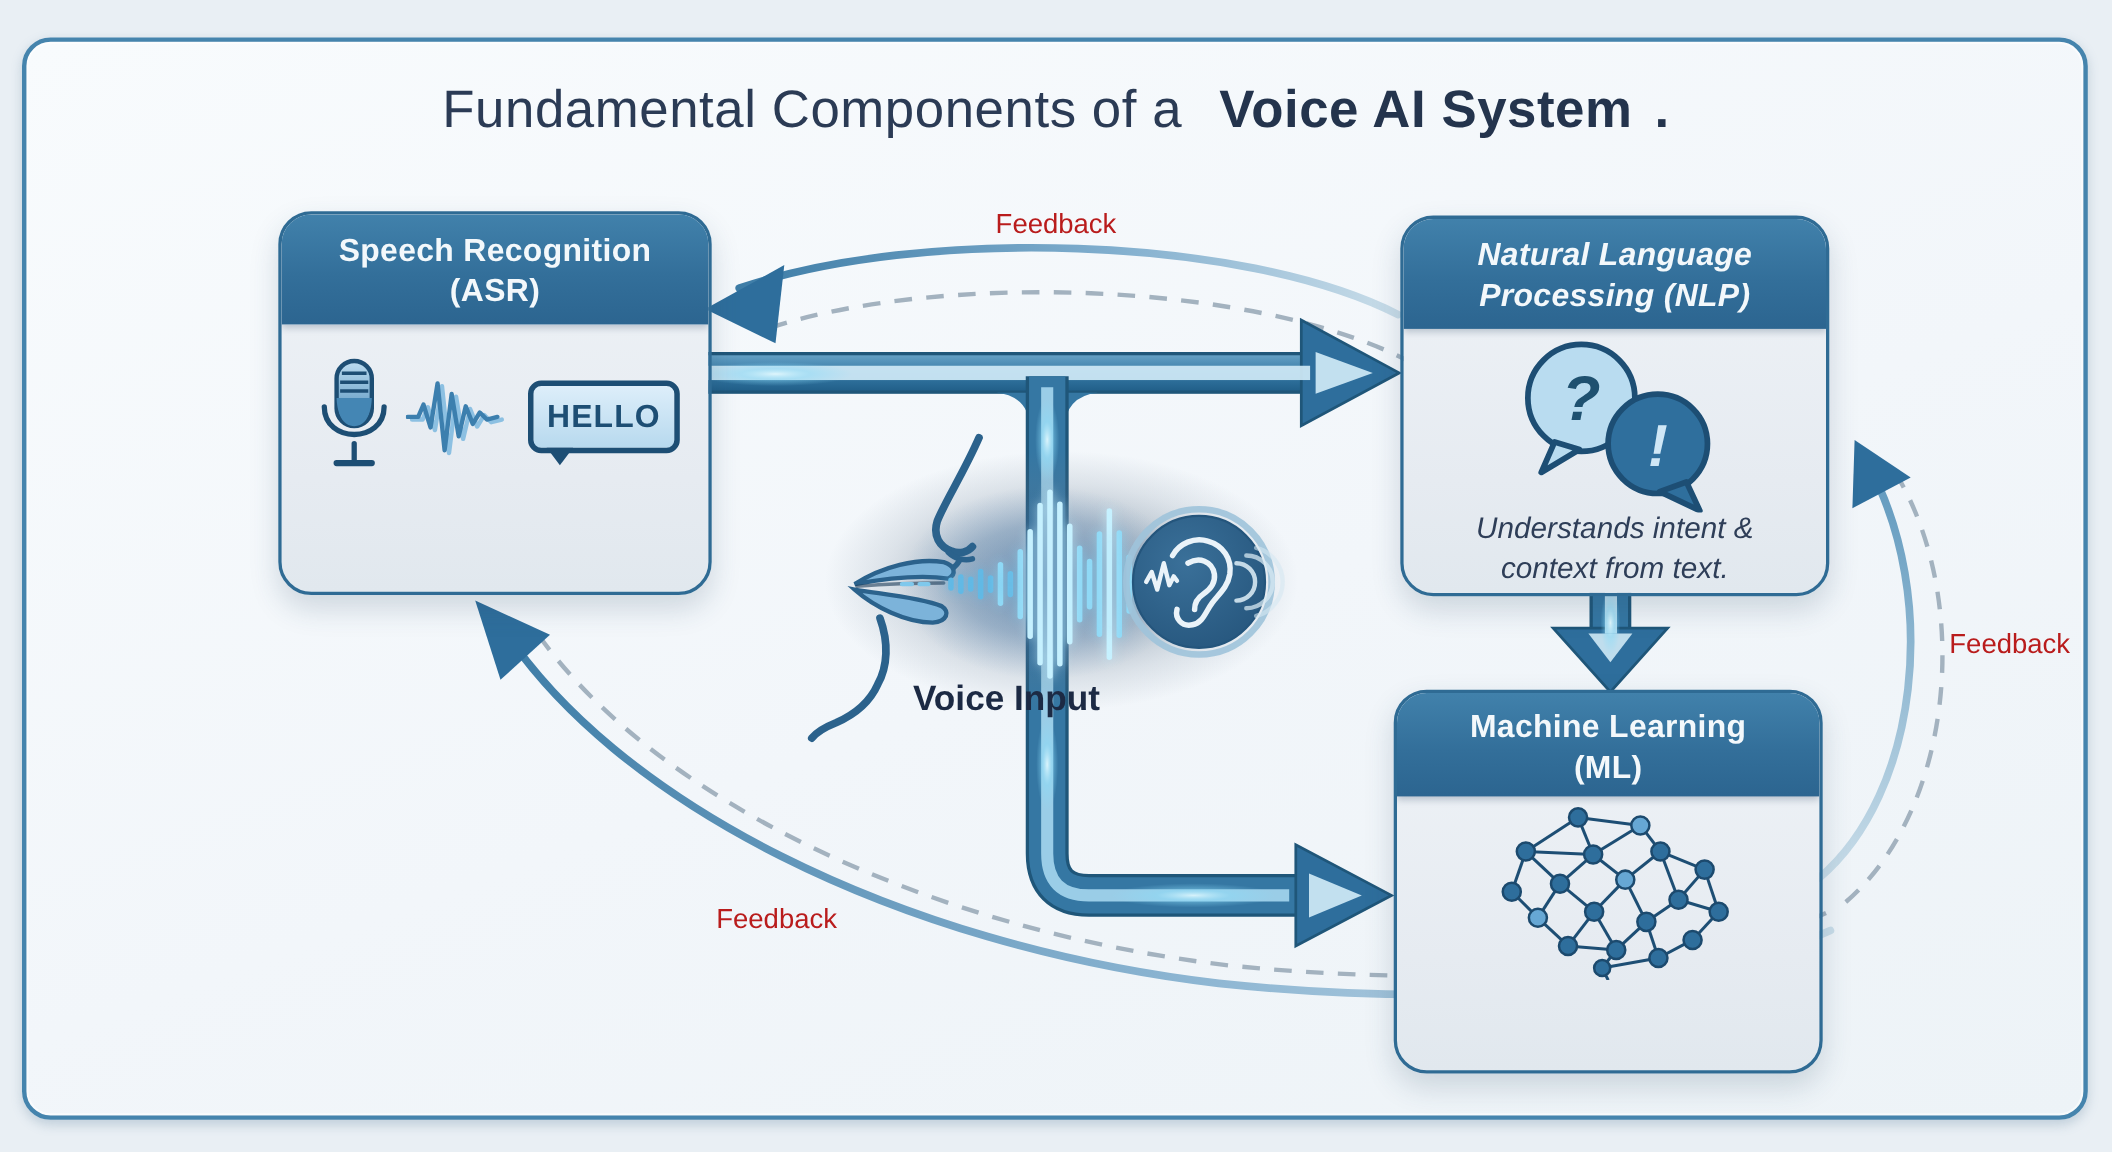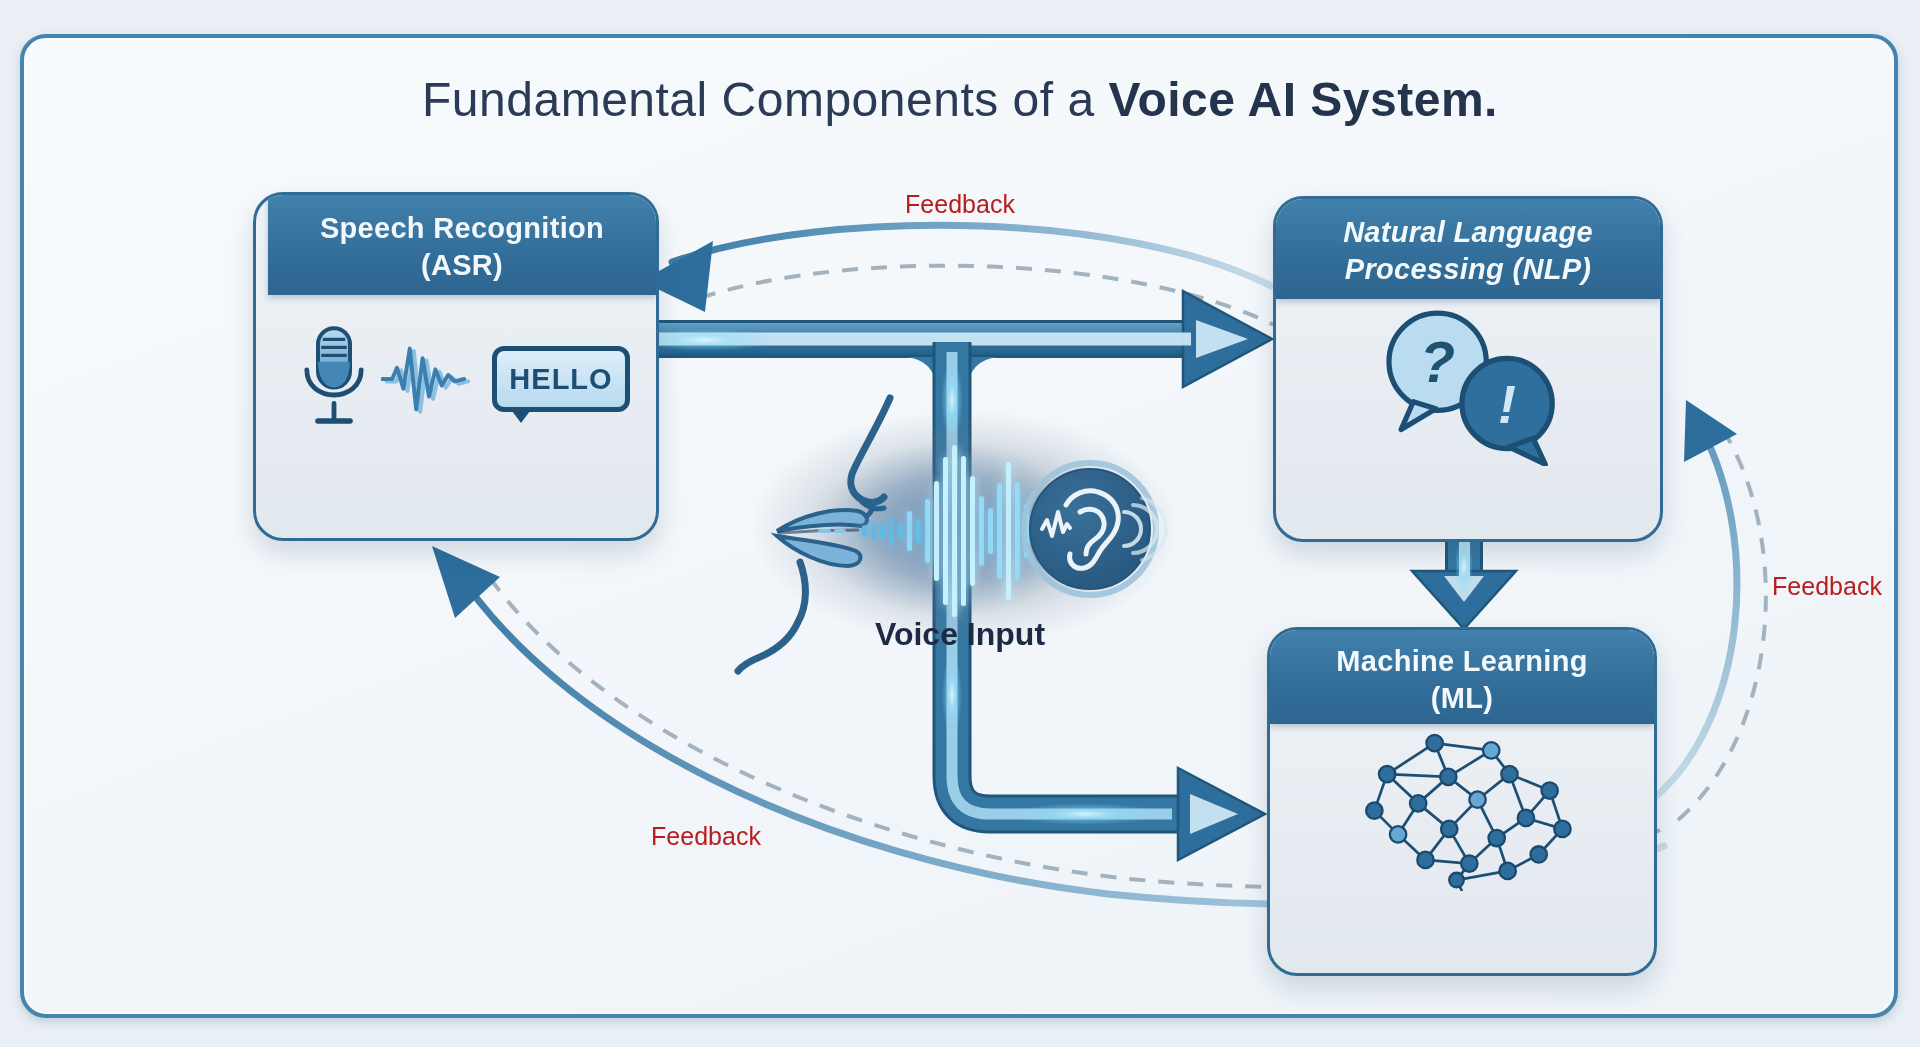--- a/index.html
+++ b/index.html
@@ -4,21 +4,21 @@
 <style>
   html,body{margin:0;padding:0;background:#e9eff4;}
   #canvas{position:relative;width:1920px;height:1047px;overflow:hidden;
           font-family:"Liberation Sans","DejaVu Sans",sans-serif;background:#e9eff4;}
   .frame{position:absolute;left:20px;top:34px;width:1870px;height:976px;
          border:4px solid #4584ad;border-radius:26px;
          background:linear-gradient(160deg,#f8fbfd 0%,#f2f6fa 55%,#edf3f7 100%);
          box-shadow:0 4px 10px rgba(90,125,155,.28), inset 0 0 0 2px rgba(255,255,255,.55);z-index:1;}
   .title{position:absolute;left:0;top:72px;width:1920px;text-align:center;z-index:5;
          font-size:48px;color:#2b3b55;letter-spacing:.5px;font-weight:500;}
-  .title b{font-weight:700;color:#24344d;}
+  .title b{font-weight:700;color:#24344d;margin-left:20px;}
   .art{position:absolute;left:0;top:0;width:1920px;height:1047px;z-index:2;}
   .node{position:absolute;border:3px solid #2f6b94;border-radius:30px;
         background:linear-gradient(180deg,#eff3f7 0%,#e6ebf1 70%,#e1e8ee 100%);
         box-shadow:0 12px 26px rgba(40,70,100,.18);z-index:3;overflow:hidden;}
   .node-header{background:linear-gradient(180deg,#4181ab 0%,#336f9a 55%,#2c6590 100%);
         color:#f3f8fb;font-weight:700;text-align:center;font-size:29px;line-height:1.26;
         letter-spacing:.3px;white-space:pre-line;box-shadow:0 3px 6px rgba(30,60,90,.25);}
   .hdr-asr,.hdr-nlp{height:85px;padding-top:15px;}
   .hdr-ml{height:81px;padding-top:13px;}
   .node-body{display:flex;flex-direction:column;align-items:center;}
@@ -28,21 +28,21 @@
   .hello-bubble{position:relative;width:128px;height:56px;border:5px solid #1d4e74;border-radius:12px;
         background:linear-gradient(180deg,#ddeefa,#b7d9ee);display:flex;align-items:center;justify-content:center;
         font-size:29px;font-weight:700;color:#1d4e74;letter-spacing:1px;}
   .hello-bubble::after{content:"";position:absolute;left:12px;bottom:-16px;width:0;height:0;
         border-left:12px solid transparent;border-right:12px solid transparent;border-top:16px solid #1d4e74;}
   .fb-label{position:absolute;width:170px;text-align:center;font-size:25px;font-weight:400;
         color:#b91c1c;z-index:4;}
   .fb-top{left:875px;top:190px;}
   .fb-right{left:1742px;top:572px;}
   .fb-bottom{left:621px;top:822px;}
-  .voice-label{position:absolute;left:830px;top:616px;width:260px;text-align:center;
+  .voice-label{position:absolute;left:830px;top:616px;width:260px;
         font-size:32px;font-weight:700;color:#1c2a44;z-index:4;}
 </style>
 </head>
 <body>
 
 <div id="canvas">
 
   <div class="frame"></div>
 
   <div class="title"><span>Fundamental Components of a </span><b>Voice AI System</b><b>.</b></div>
@@ -192,21 +192,21 @@
 
     <g>
       <ellipse cx="705" cy="340" rx="70" ry="11" fill="url(#flareGrad)" opacity=".85"></ellipse>
       <ellipse cx="952" cy="400" rx="11" ry="38" fill="url(#flareGrad)" opacity=".9"></ellipse>
       <ellipse cx="952" cy="695" rx="10" ry="42" fill="url(#flareGrad)" opacity=".9"></ellipse>
       <ellipse cx="1085" cy="814" rx="75" ry="11" fill="url(#flareGrad)" opacity=".85"></ellipse>
       <ellipse cx="1464" cy="566" rx="9" ry="30" fill="url(#flareGrad)" opacity=".9"></ellipse>
     </g>
   </svg>
 
-  <div class="node" style="left:253px;top:192px;width:388px;height:343px;padding-left:12px;">
+  <div class="node" style="left:253px;top:192px;width:388px;height:343px;">
     <div class="node-header hdr-asr">Speech Recognition
 (ASR)</div>
     <div class="node-body">
       <div class="icon-row">
         <svg width="80" height="112" viewBox="0 0 100 135">
           <defs>
               <linearGradient id="micGrad" x1="0" y1="0" x2="0" y2="1">
             <stop offset="0" stop-color="#bcdcf0"></stop>
                 <stop offset="1" stop-color="#4a8ab8"></stop>
               </linearGradient>
@@ -242,20 +242,22 @@
             <path d="M 52,116 L 38,148 L 78,124 Z" fill="#b9dcf0" stroke="#1d4e74" stroke-width="6" stroke-linejoin="round"></path>
             <text x="80" y="93" text-anchor="middle" font-size="66" font-weight="bold" fill="#1f5170">?</text>
           </g>
           <g>
             <circle cx="160" cy="118" r="52" fill="#2f6f9d" stroke="#1d4e74" stroke-width="6"></circle>
             <path d="M 190,158 L 204,188 L 162,168 Z" fill="#2f6f9d" stroke="#1d4e74" stroke-width="6" stroke-linejoin="round"></path>
             <text x="160" y="141" text-anchor="middle" font-size="62" font-weight="bold" fill="#cfe7f6">!</text>
           </g>
         </svg>
       </div>
+      <p class="node-desc">Understands intent &amp;
+context from text.</p>
     </div>
   </div>
 
   <div class="node" style="left:1267px;top:627px;width:384px;height:343px;">
     <div class="node-header hdr-ml">Machine Learning
 (ML)</div>
     <div class="node-body">
       <div class="icon-row" style="height:158px;margin-top:4px;">
         <svg width="220" height="168" viewBox="0 0 240 184">
           <g stroke="#1d4e74" stroke-width="3">

